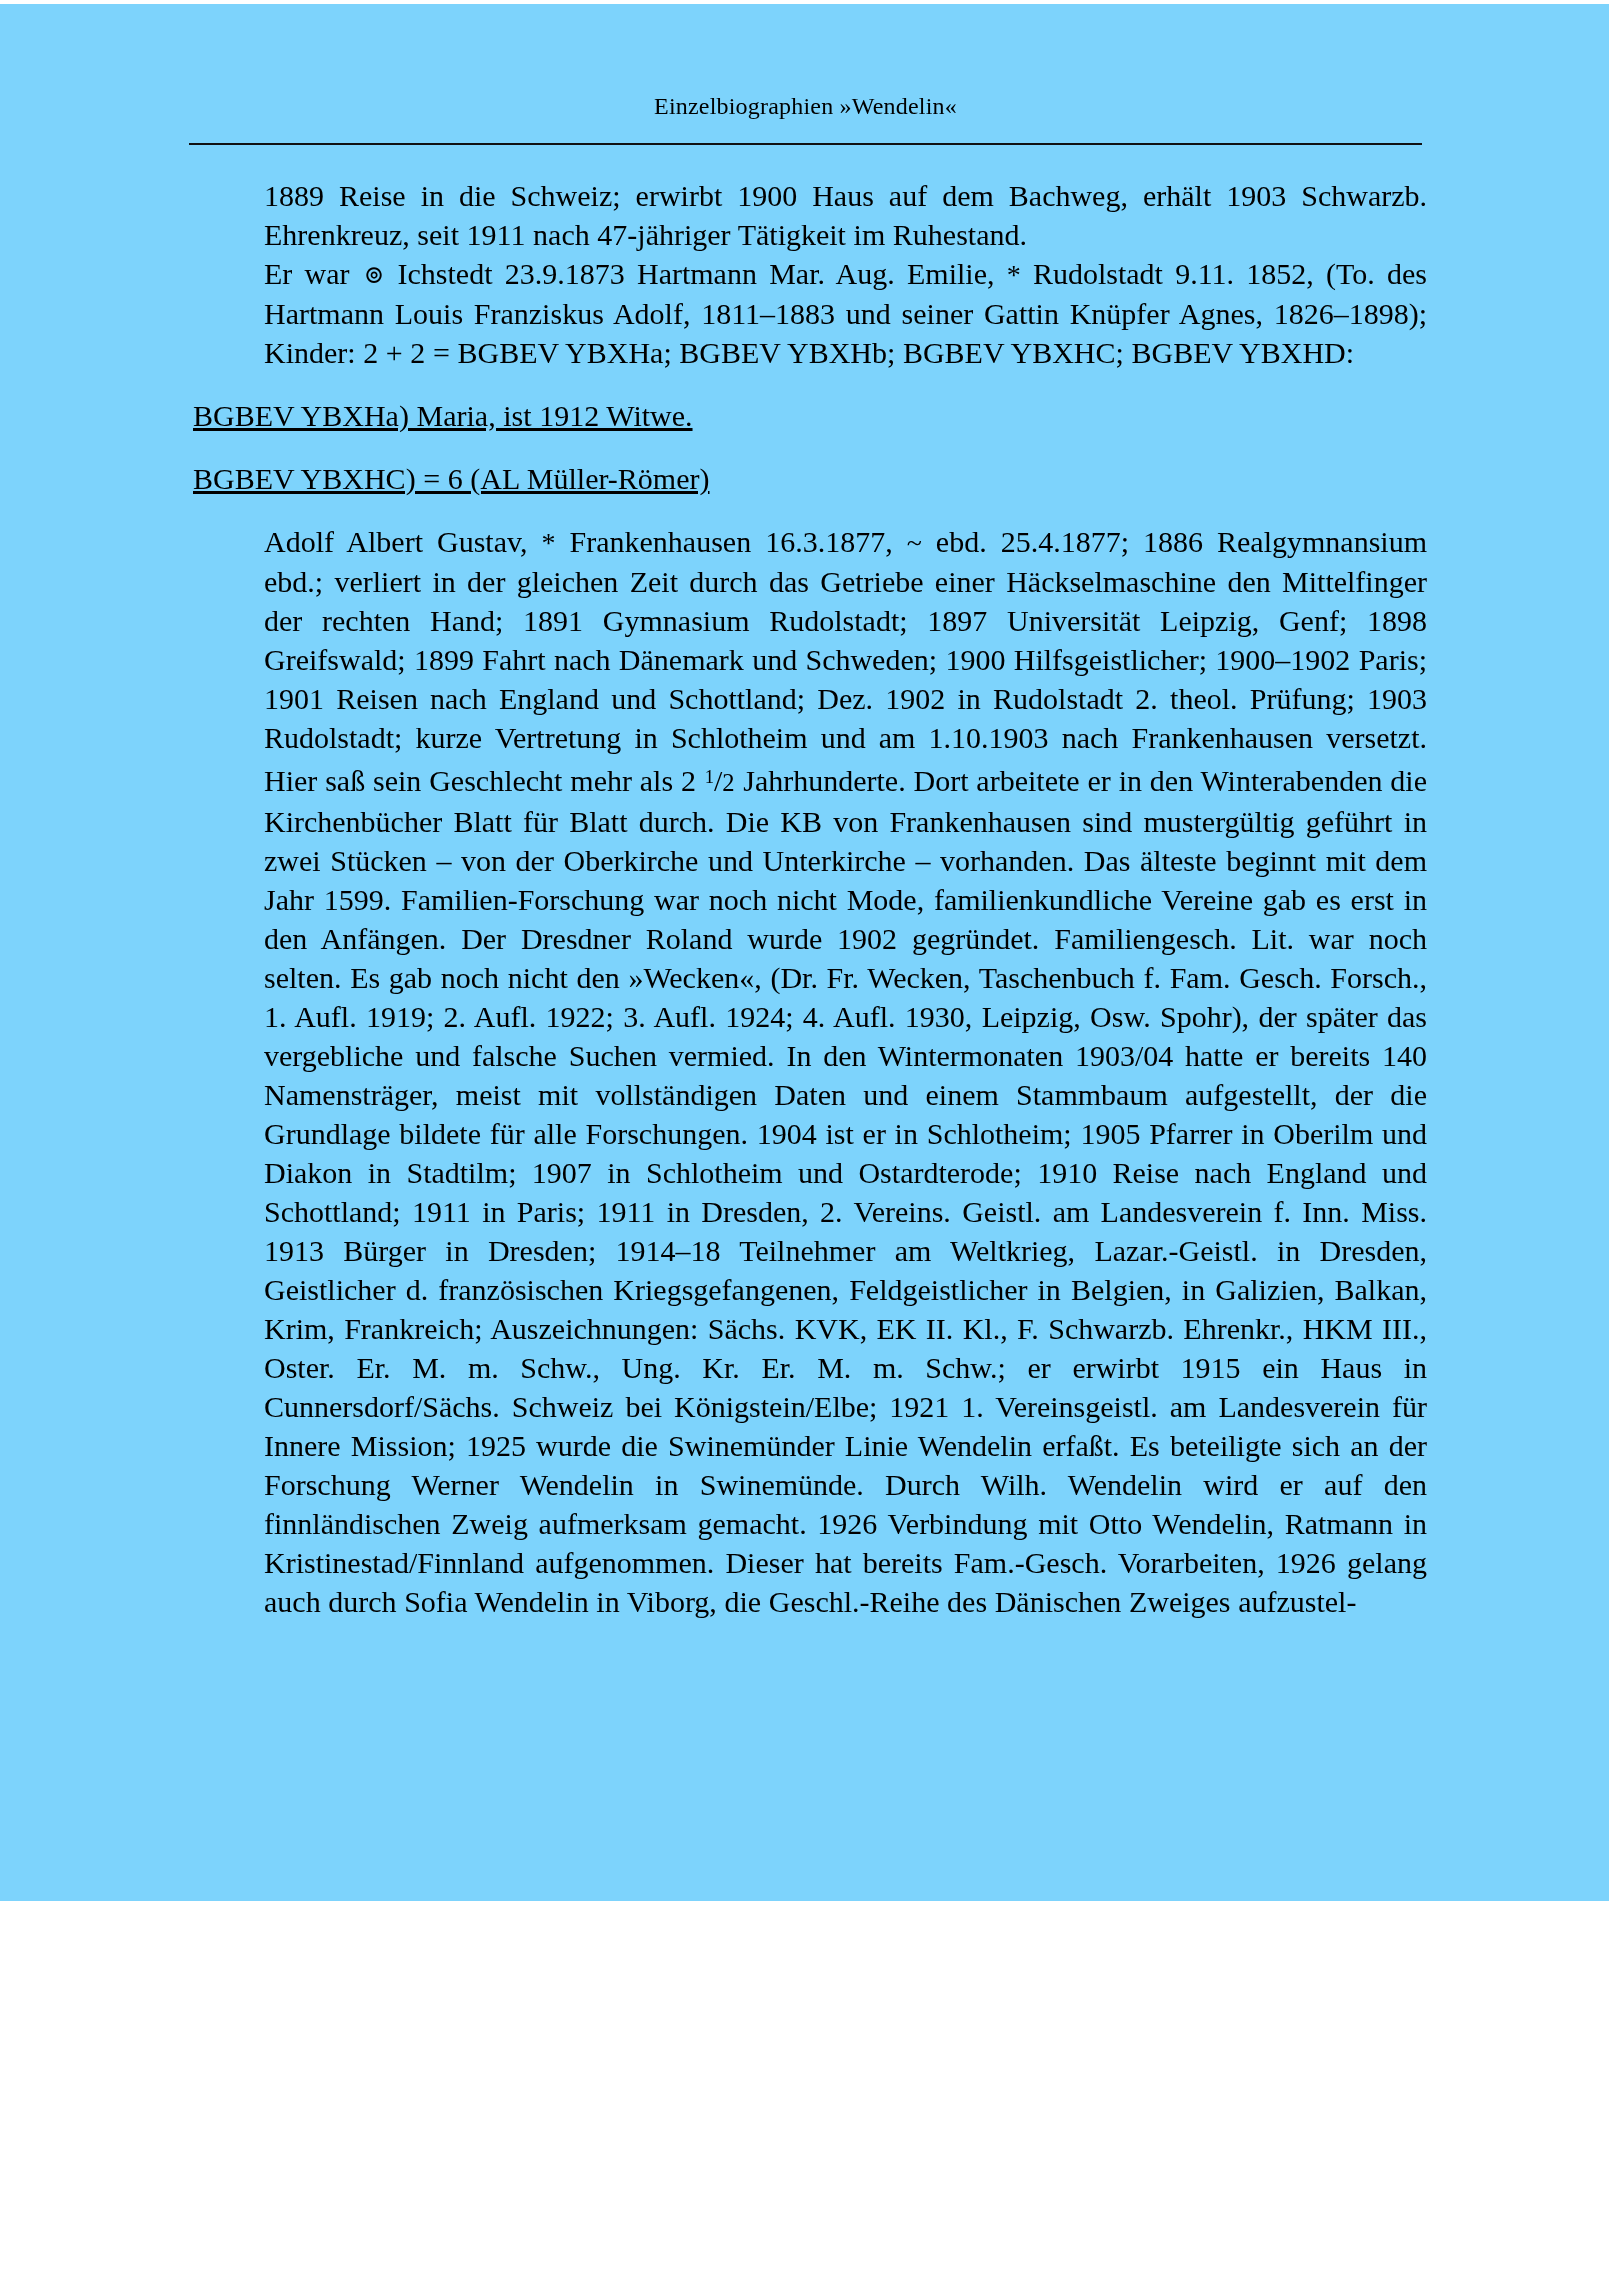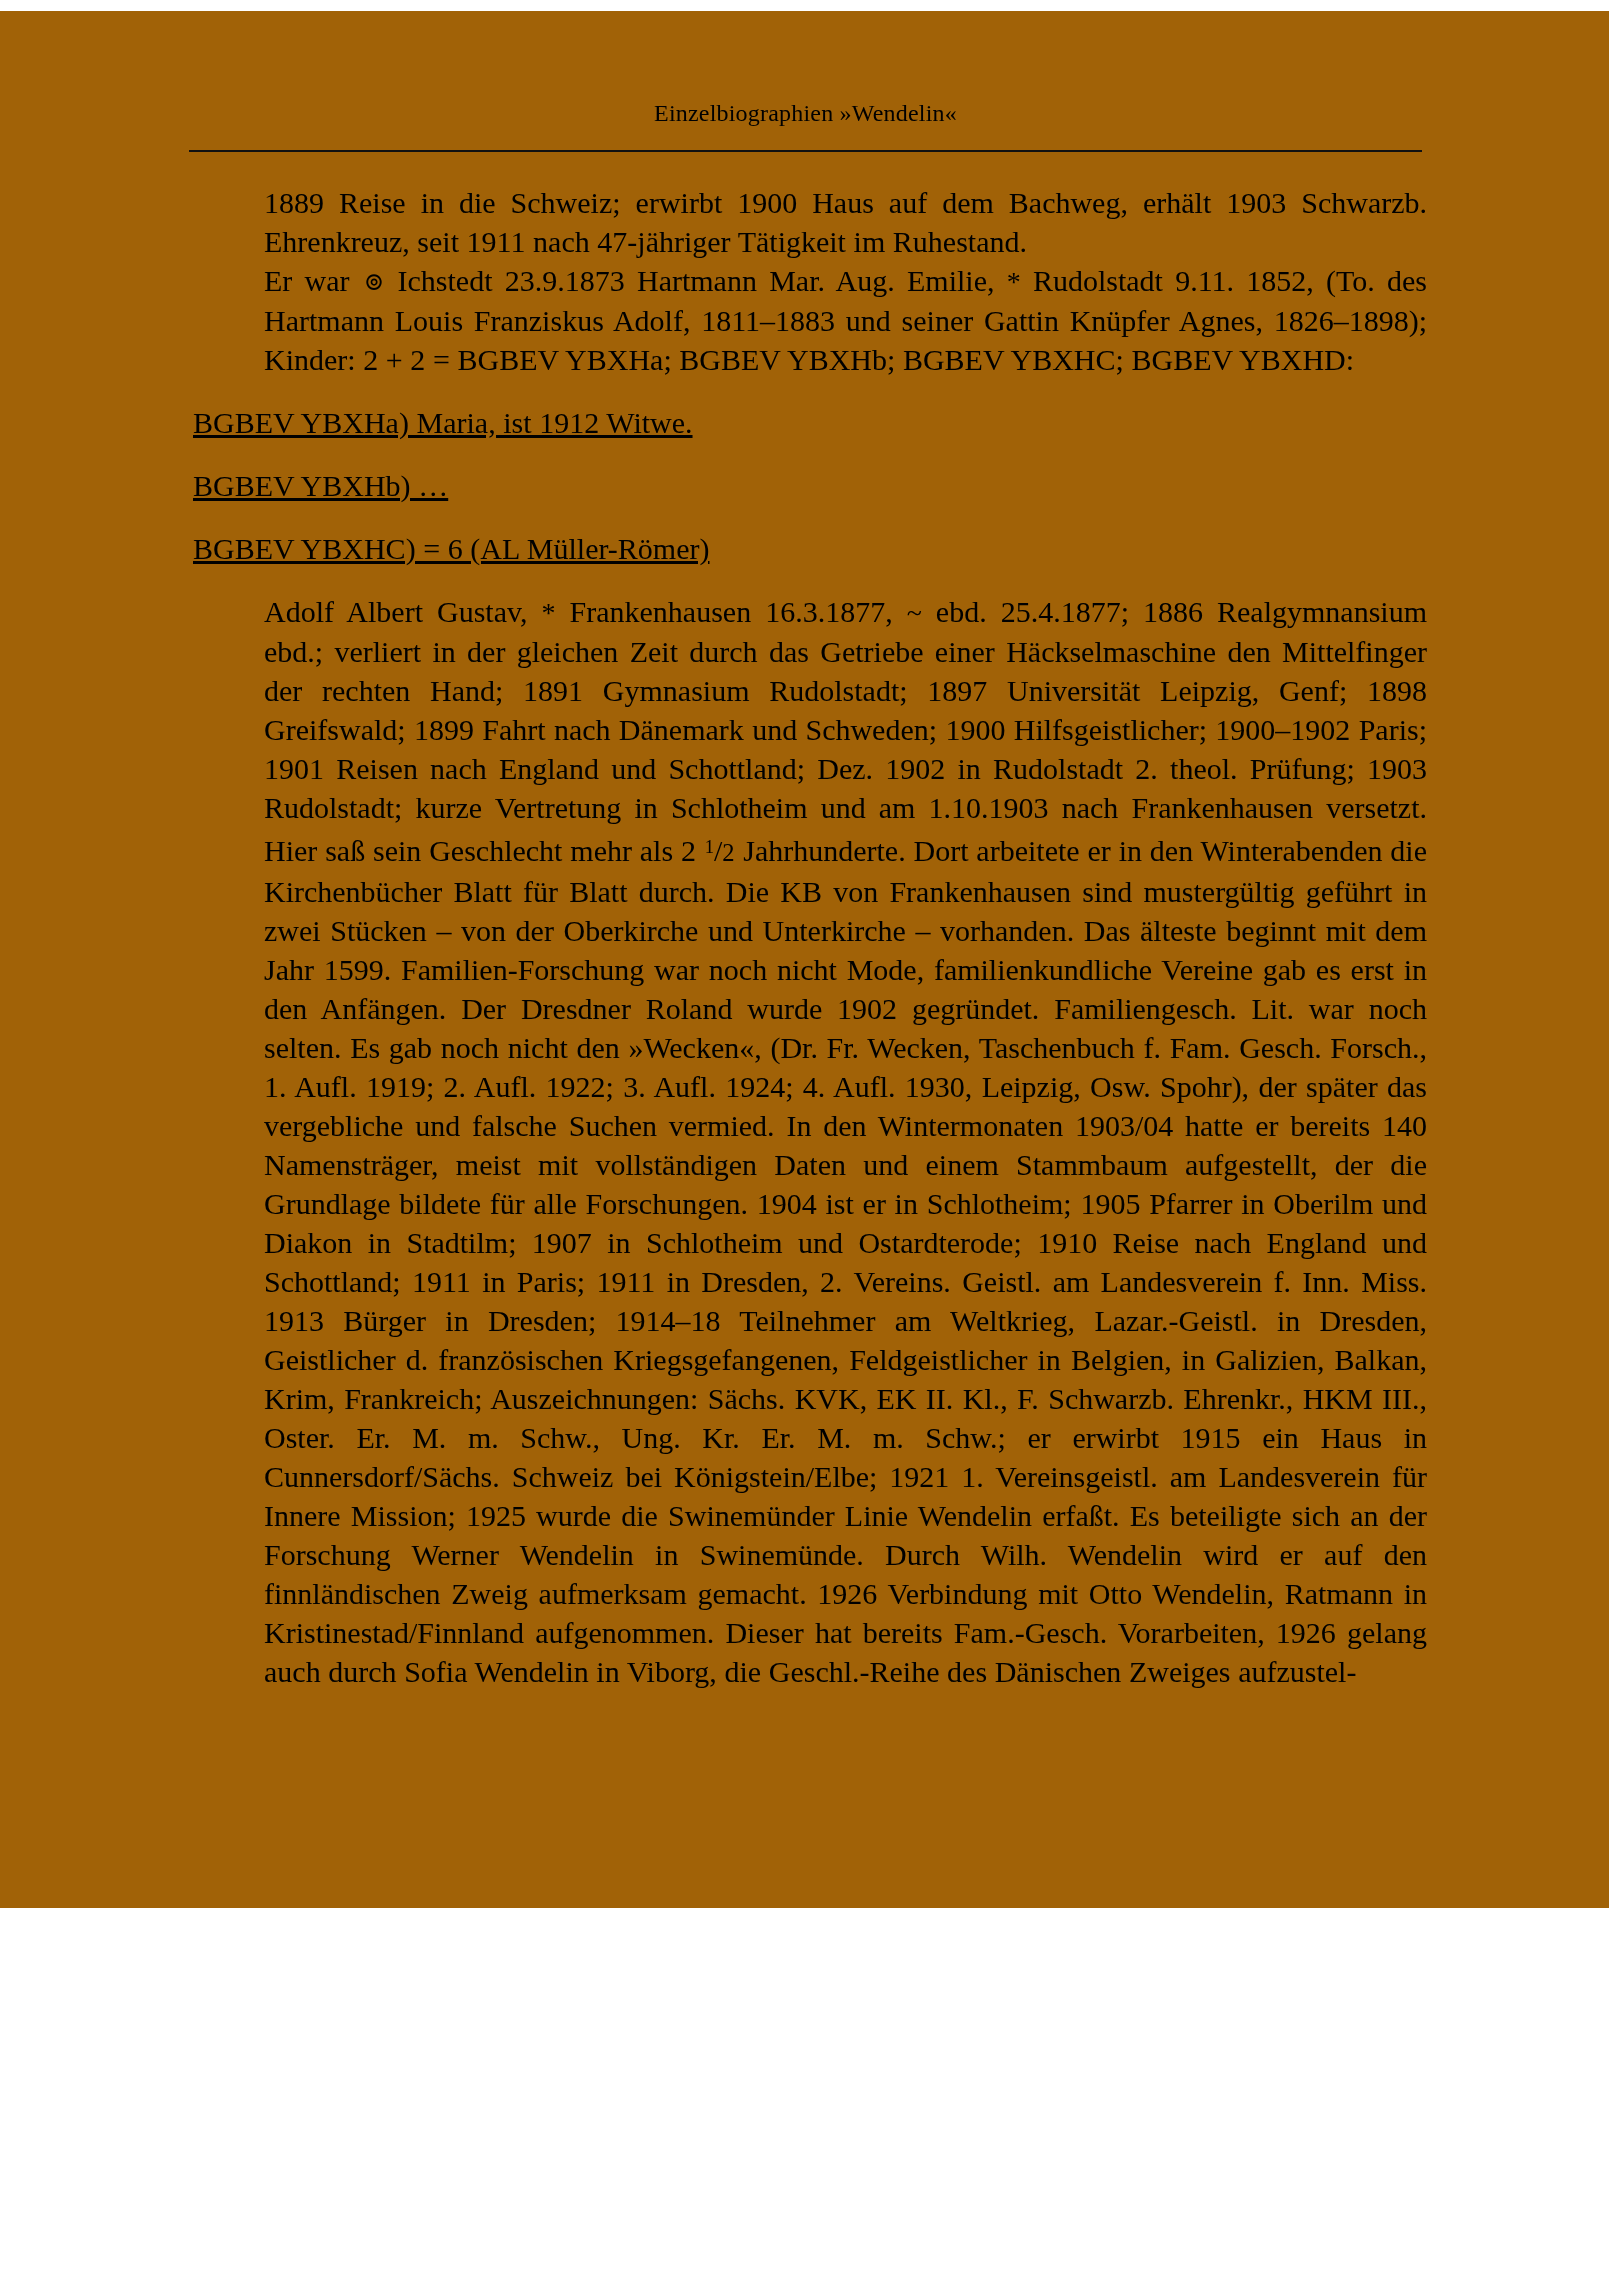--- a/index.html
+++ b/index.html
@@ -9,22 +9,22 @@
     background: #ffffff;
   }
   body {
     font-family: "Liberation Serif", "DejaVu Serif", serif;
     color: #000000;
   }
   .page {
     position: relative;
     width: 1610px;
     height: 1897px;
-    margin: 11px auto;
-    background: #a16207;
+    margin: 4px auto;
+    background: #7dd3fc;
     box-sizing: border-box;
     overflow: hidden;
   }
 
   
   .running-head {
     position: absolute;
     left: 189px;
     top: 89px;
     width: 1233px;
@@ -120,21 +120,20 @@
 
   <div class="textblock">
 
     <p class="para indented"><span>1889 Reise in die Schweiz; erwirbt 1900 Haus auf dem Bachweg, erhält 1903 Schwarzb. Ehrenkreuz, seit 1911 nach 47-jähriger Tätigkeit im Ruhestand.</span></p>
 
 
     <p class="para indented"><span>Er war </span><span class="sym-marriage">⊚</span><span> Ichstedt 23.9.1873 Hartmann Mar. Aug. Emilie, </span><span class="sym-birth">*</span><span> Rudolstadt 9.11. 1852, (To. des Hartmann Louis Franziskus Adolf, 1811–1883 und seiner Gattin Knüpfer Agnes, 1826–1898); Kinder: 2 + 2 = BGBEV YBXHa; BGBEV YBXHb; BGBEV YBXHC; BGBEV YBXHD:</span></p>
 
     <p class="para hanging gap-before gap-after"><span>BGBEV YBXHa) Maria, ist 1912 Witwe.</span></p>
 
-    <p class="para hanging gap-after"><span>BGBEV YBXHb) …</span></p>
 
     <p class="para hanging gap-after"><span>BGBEV YBXHC) = 6 (AL Müller-Römer)</span></p>
 
     <p class="para indented"><span>Adolf Albert Gustav, </span><span class="sym-birth">*</span><span> Frankenhausen 16.3.1877, </span><span class="sym-bapt">~</span><span> ebd. 25.4.1877; 1886 Realgymnansium ebd.; verliert in der gleichen Zeit durch das Getriebe einer Häckselmaschine den Mittelfinger der rechten Hand; 1891 Gymnasium Rudolstadt; 1897 Universität Leipzig, Genf; 1898 Greifswald; 1899 Fahrt nach Dänemark und Schweden; 1900 Hilfsgeistlicher; 1900–1902 Paris; 1901 Reisen nach England und Schottland; Dez. 1902 in Rudolstadt 2. theol. Prüfung; 1903 Rudolstadt; kurze Vertretung in Schlotheim und am 1.10.1903 nach Frankenhausen versetzt. Hier saß sein Geschlecht mehr als 2 </span><span class="frac"><span class="num">1</span><span class="sl">/</span><span class="den">2</span></span><span> Jahrhunderte. Dort arbeitete er in den Winterabenden die Kirchenbücher Blatt für Blatt durch. Die KB von Frankenhausen sind mustergültig geführt in zwei Stücken – von der Oberkirche und Unterkirche – vorhanden. Das älteste beginnt mit dem Jahr 1599. Familien-Forschung war noch nicht Mode, familienkundliche Vereine gab es erst in den Anfängen. Der Dresdner Roland wurde 1902 gegründet. Familiengesch. Lit. war noch selten. Es gab noch nicht den »Wecken«, (Dr. Fr. Wecken, Taschenbuch f. Fam. Gesch. Forsch., 1. Aufl. 1919; 2. Aufl. 1922; 3. Aufl. 1924; 4. Aufl. 1930, Leipzig, Osw. Spohr), der später das vergebliche und falsche Suchen vermied. In den Wintermonaten 1903/04 hatte er bereits 140 Namensträger, meist mit vollständigen Daten und einem Stammbaum aufgestellt, der die Grundlage bildete für alle Forschungen. 1904 ist er in Schlotheim; 1905 Pfarrer in Oberilm und Diakon in Stadtilm; 1907 in Schlotheim und Ostardterode; 1910 Reise nach England und Schottland; 1911 in Paris; 1911 in Dresden, 2. Vereins. Geistl. am Landesverein f. Inn. Miss. 1913 Bürger in Dresden; 1914–18 Teilnehmer am Weltkrieg, Lazar.-Geistl. in Dresden, Geistlicher d. französischen Kriegsgefangenen, Feldgeistlicher in Belgien, in Galizien, Balkan, Krim, Frankreich; Auszeichnungen: Sächs. KVK, EK II. Kl., F. Schwarzb. Ehrenkr., HKM III., Oster. Er. M. m. Schw., Ung. Kr. Er. M. m. Schw.; er erwirbt 1915 ein Haus in Cunnersdorf/Sächs. Schweiz bei Königstein/Elbe; 1921 1. Vereinsgeistl. am Landesverein für Innere Mission; 1925 wurde die Swinemünder Linie Wendelin erfaßt. Es beteiligte sich an der Forschung Werner Wendelin in Swinemünde. Durch Wilh. Wendelin wird er auf den finnländischen Zweig aufmerksam gemacht. 1926 Verbindung mit Otto Wendelin, Ratmann in Kristinestad/Finnland aufgenommen. Dieser hat bereits Fam.-Gesch. Vorarbeiten, 1926 gelang auch durch Sofia Wendelin in Viborg, die Geschl.-Reihe des Dänischen Zweiges aufzustel-</span></p>
 
   </div>
 
   <div class="folio">181</div>
 
 </div>

